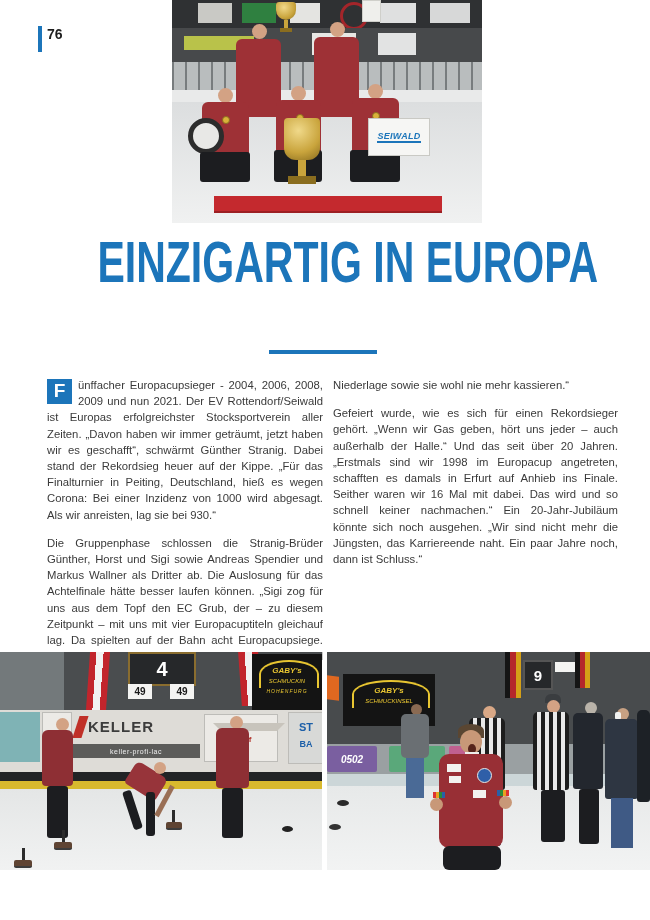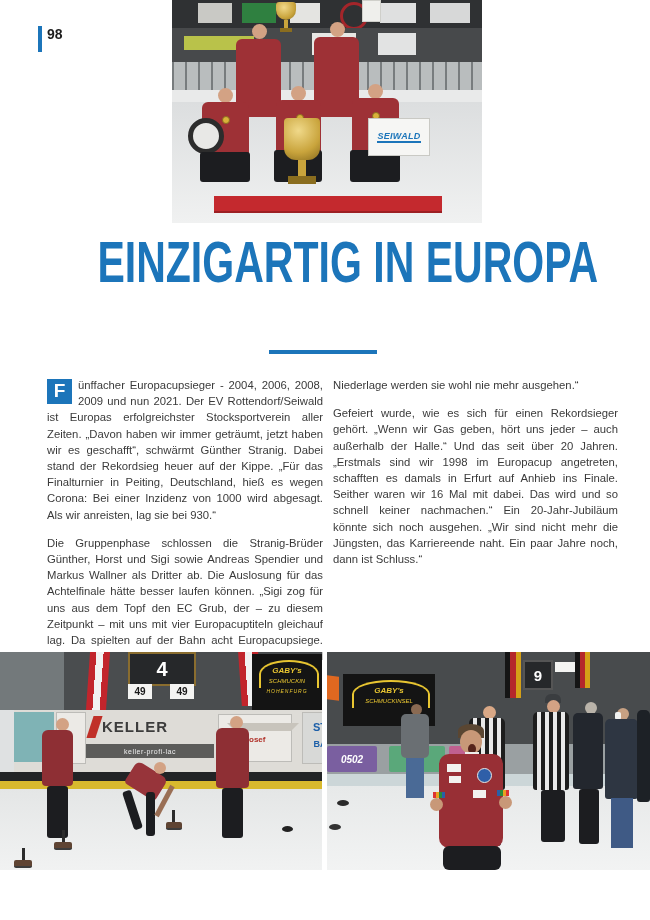--- a/index.html
+++ b/index.html
@@ -53,21 +53,21 @@
   #photo-bl{left:0;top:652px;width:322px;height:218px;}
   .bl-dark{left:0;top:0;width:100%;height:58px;background:#4a4d4f;}
   .bl-glassL{left:0;top:0;width:64px;height:58px;background:#73797b;}
   .flag-at{background:linear-gradient(90deg,#c2252c 0 32%,#f2f2f2 32% 68%,#c2252c 68%);}
   .sb-frame{border:2px solid #8a6d2f;background:#26282a;color:#fff;display:flex;align-items:center;justify-content:center;
     font-weight:bold;}
   .sb-tag{background:#f4f4f2;color:#1a1a1a;font-weight:bold;display:flex;align-items:center;justify-content:center;}
   .gaby{background:#141414;color:#e8c531;text-align:center;font-style:italic;overflow:hidden;}
   .gaby .arc{position:absolute;left:10%;top:6px;width:80%;height:26px;border:2px solid #e8c531;border-bottom:none;
     border-radius:50% 50% 0 0;}
-  .boards{left:14px;top:58px;width:100%;height:62px;background:#dedcd7;}
+  .boards{left:0;top:58px;width:100%;height:62px;background:#dedcd7;}
   .blackstrip{left:0;top:120px;width:100%;height:9px;background:#222426;}
   .yellowstrip{left:0;top:129px;width:100%;height:8px;background:#d8b92e;}
   .ice-bl{left:0;top:137px;width:100%;height:81px;background:linear-gradient(#e4e6e6,#f1f2f2);}
   .keller{font-weight:800;color:#3c3c3c;font-size:15px;letter-spacing:1px;}
   .keller-red{width:9px;height:22px;background:#c03028;transform:skewX(-18deg);}
   .keller-sub{background:#5c5c5a;color:#eee;font-size:7px;display:flex;align-items:center;justify-content:center;letter-spacing:.5px;}
   .panel{border:1px solid #bdbcb8;background:#eceae6;}
   .stock-handle{width:3px;height:12px;background:#2c2c2c;}
   .stock-base{height:6px;border-radius:2px;background:#5f4433;border-bottom:2px solid #3c3c3c;}
 
@@ -81,21 +81,21 @@
   .ice-br{left:0;top:134px;width:100%;height:84px;background:linear-gradient(#e7e9e9,#f2f3f3);}
   .striped{background:repeating-linear-gradient(90deg,#1d1d1d 0 4px,#e9e9e9 4px 8px);border-radius:5px 5px 3px 3px;}
   .navy{background:#272e3a;border-radius:5px 5px 3px 3px;}
 </style>
 </head>
 <body>
 
 <div class="page">
 
   <div class="abs pagebar"></div>
-  <div class="abs pageno">98</div>
+  <div class="abs pageno">76</div>
 
   <div class="abs headline">
     <span>EINZIGARTIG IN EUROPA</span>
   </div>
 
   <div class="abs photo" id="photo-top">
     <div class="arena1">
       <span style="left:26px;top:3px;width:34px;height:20px;background:#c9c9c5;"></span>
       <span style="left:70px;top:3px;width:34px;height:20px;background:#2f8040;"></span>
       <span style="left:118px;top:3px;width:30px;height:20px;background:#e4e4e1;"></span>
@@ -153,21 +153,21 @@
 
 
   <div class="abs rule"></div>
 
   <div class="abs col" id="col-left">
     <p><span class="dropcap">F</span><span>ünffacher Europacupsieger - 2004, 2006, 2008, 2009 und nun 2021. Der EV Rottendorf/Seiwald ist Europas erfolgreichster Stocksportverein aller Zeiten. „Davon haben wir immer geträumt, jetzt haben wir es geschafft“, schwärmt Günther Stranig. Dabei stand der Rekordsieg heuer auf der Kippe. „Für das Finalturnier in Peiting, Deutschland, hieß es wegen Corona: Bei einer Inzidenz von 1000 wird abgesagt. Als wir anreisten, lag sie bei 930.“</span></p>
     <p>Die Gruppenphase schlossen die Stranig-Brüder Günther, Horst und Sigi sowie Andreas Spendier und Markus Wallner als Dritter ab. Die Auslosung für das Achtelfinale hätte besser laufen können. „Sigi zog für uns aus dem Topf den EC Grub, der – zu diesem Zeitpunkt – mit uns mit vier Europacuptiteln gleichauf lag. Da spielten auf der Bahn acht Europacupsiege. Einzigartig.“ Wie auch das Ergebnis: 61:3. „Wir sind drüber gerattert. So eine hohe</p>
   </div>
 
   <div class="abs col" id="col-right">
-    <p>Niederlage werden sie wohl nie mehr ausgehen.“</p>
+    <p>Niederlage sowie sie wohl nie mehr kassieren.“</p>
     <p>Gefeiert wurde, wie es sich für einen Rekordsieger gehört. „Wenn wir Gas geben, hört uns jeder – auch außerhalb der Halle.“ Und das seit über 20 Jahren. „Erstmals sind wir 1998 im Europacup angetreten, schafften es damals in Erfurt auf Anhieb ins Finale. Seither waren wir 16 Mal mit dabei. Das wird und so schnell keiner nachmachen.“ Ein 20-Jahr-Jubiläum könnte sich noch ausgehen. „Wir sind nicht mehr die Jüngsten, das Karriereende naht. Ein paar Jahre noch, dann ist Schluss.“</p>
   </div>
 
   <div class="abs photo" id="photo-bl">
     <div class="bl-dark"></div>
     <div class="bl-glassL"></div>
 
     <span class="flag-at" style="left:88px;top:0;width:20px;height:58px;transform:skewX(-4deg);"></span>
     <span class="flag-at" style="left:240px;top:0;width:20px;height:54px;transform:skewX(4deg);"></span>
 

